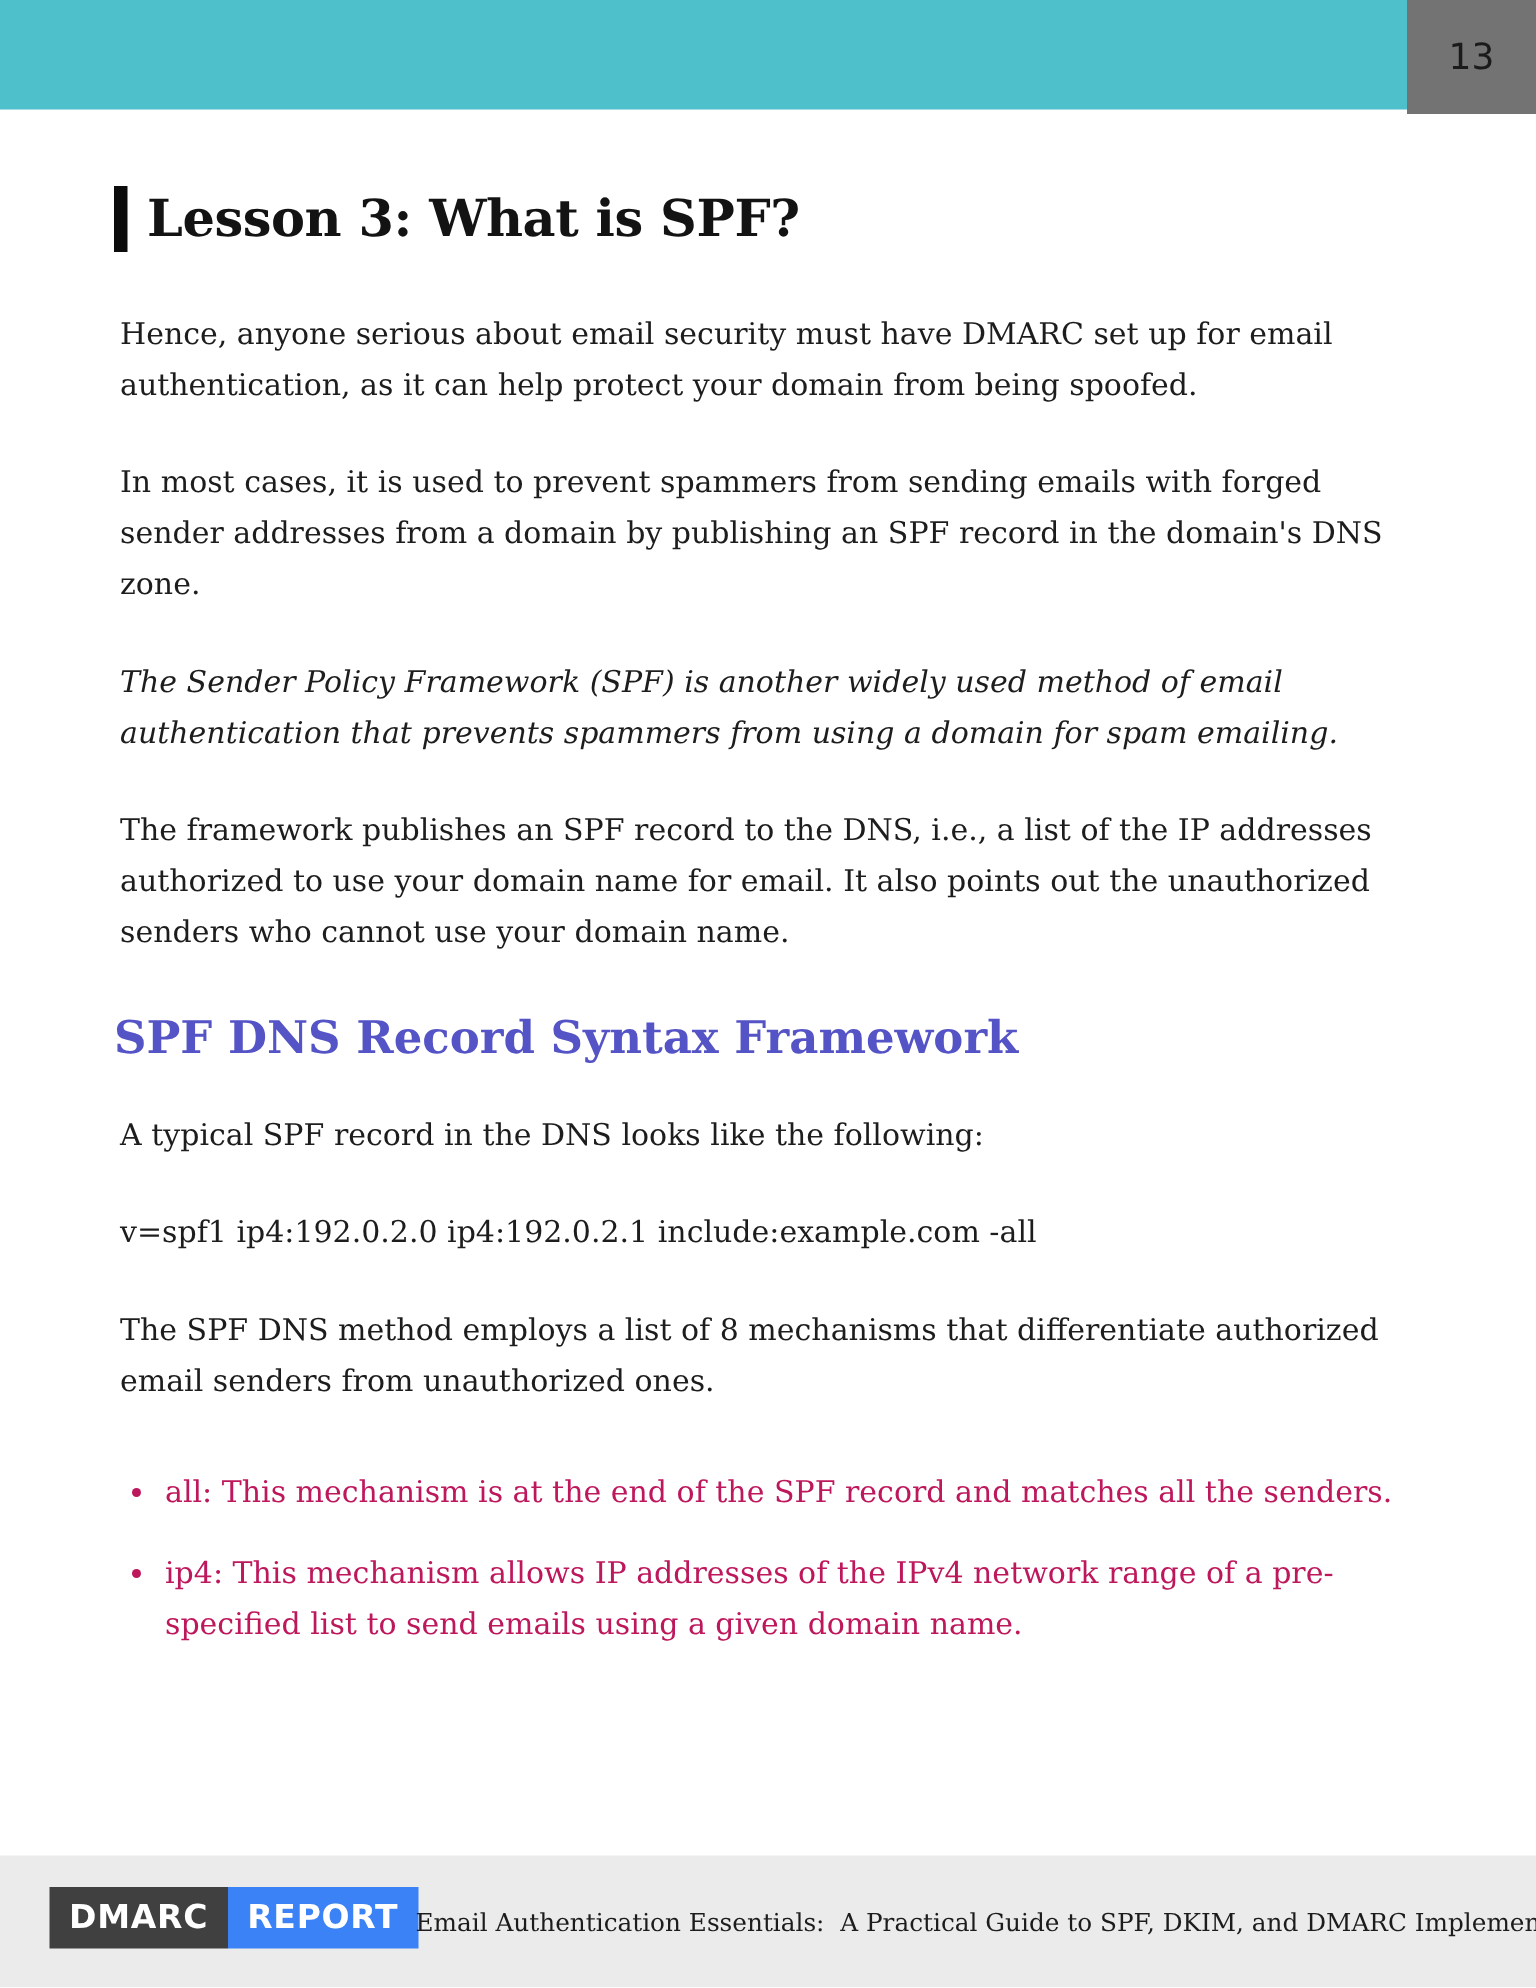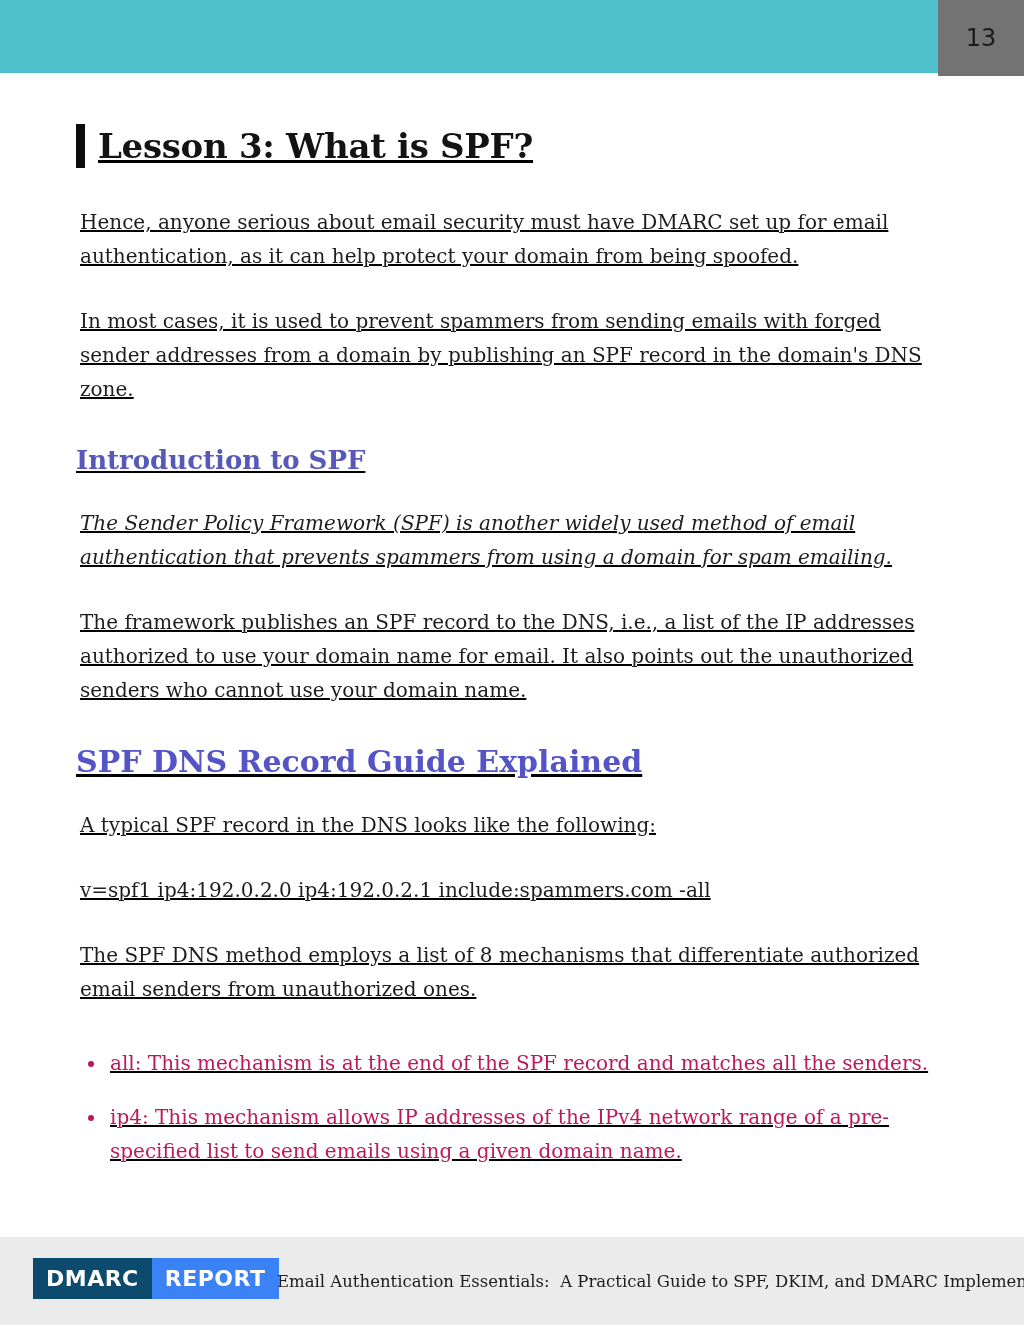--- a/index.html
+++ b/index.html
@@ -28,21 +28,20 @@
     font-family: "DejaVu Sans", sans-serif;
     font-size: 24px;
     color: #1b1b1b;
   }
 
   
   .content {
     position: absolute;
     left: 76px; top: 0;
     width: 868px;
-    text-decoration: underline;
   }
 
   .title-row {
     margin-top: 124px;
     display: flex;
     align-items: center;
   }
   .title-bar {
     width: 9px; height: 44px;
     background: #0c0c0c;
@@ -103,21 +102,21 @@
     left: 33px; top: 21px;
     height: 41px;
     display: flex;
     font-family: "DejaVu Sans", sans-serif;
     font-weight: bold;
     font-size: 22px;
     color: #ffffff;
     letter-spacing: 0.5px;
   }
   .logo-dmarc {
-    background: #0c4a6e;
+    background: #404040;
     display: flex; align-items: center;
     padding: 0 13px;
   }
   .logo-report {
     background: #3b82f6;
     display: flex; align-items: center;
     padding: 0 13px;
   }
   .footer-text {
     position: absolute;
@@ -138,27 +137,26 @@
 <div class="content">
 
   <div class="title-row">
     <span class="title-bar"></span>
     <h1 class="page-title">Lesson 3: What is SPF?</h1>
   </div>
 
   <p class="body first-after-title">Hence, anyone serious about email security must have DMARC set up for email authentication, as it can help protect your domain from being spoofed.</p>
   <p class="body">In most cases, it is used to prevent spammers from sending emails with forged sender addresses from a domain by publishing an SPF record in the domain's DNS zone.</p>
 
-  <h3 class="section-heading">Introduction to SPF</h3>
   <p class="body italic">The Sender Policy Framework (SPF) is another widely used method of email authentication that prevents spammers from using a domain for spam emailing.</p>
   <p class="body">The framework publishes an SPF record to the DNS, i.e., a list of the IP addresses authorized to use your domain name for email. It also points out the unauthorized senders who cannot use your domain name.</p>
 
-  <h2 class="section-heading">SPF DNS Record Guide Explained</h2>
+  <h2 class="section-heading">SPF DNS Record Syntax Framework</h2>
   <p class="body">A typical SPF record in the DNS looks like the following:</p>
-  <p class="body">v=spf1 ip4:192.0.2.0 ip4:192.0.2.1 include:spammers.com -all</p>
+  <p class="body">v=spf1 ip4:192.0.2.0 ip4:192.0.2.1 include:example.com -all</p>
   <p class="body">The SPF DNS method employs a list of 8 mechanisms that differentiate authorized email senders from unauthorized ones.</p>
 
   <ul class="mechanism-list">
     <li>all: This mechanism is at the end of the SPF record and matches all the senders.</li>
     <li>ip4: This mechanism allows IP addresses of the IPv4 network range of a pre-specified list to send emails using a given domain name.</li>
   </ul>
 
 </div>
 
 <div class="footer">

